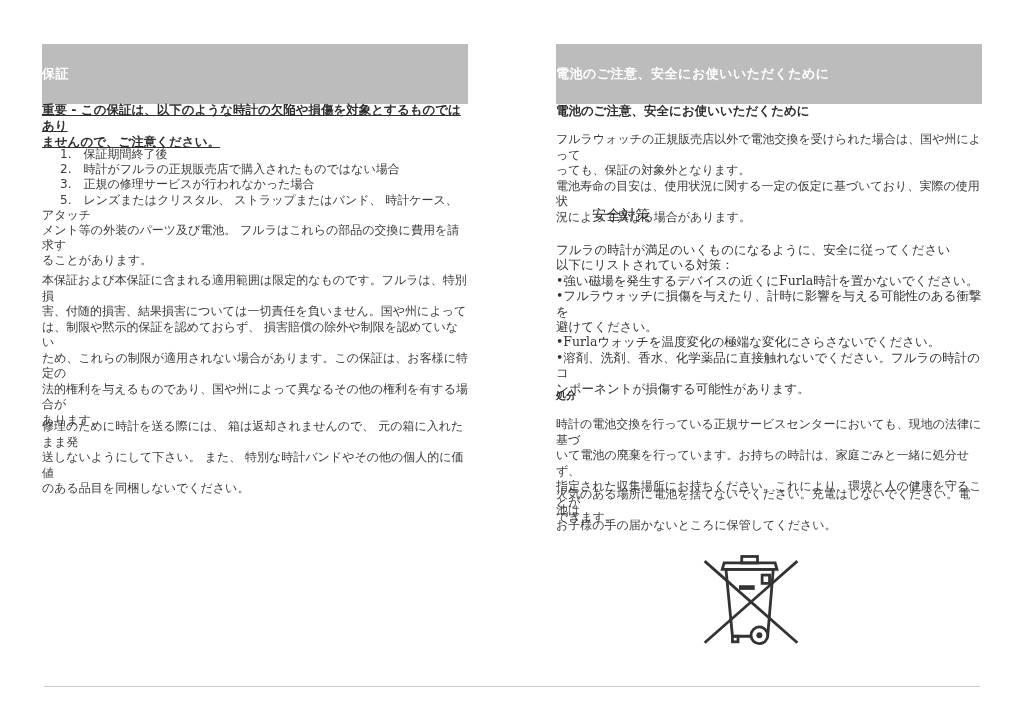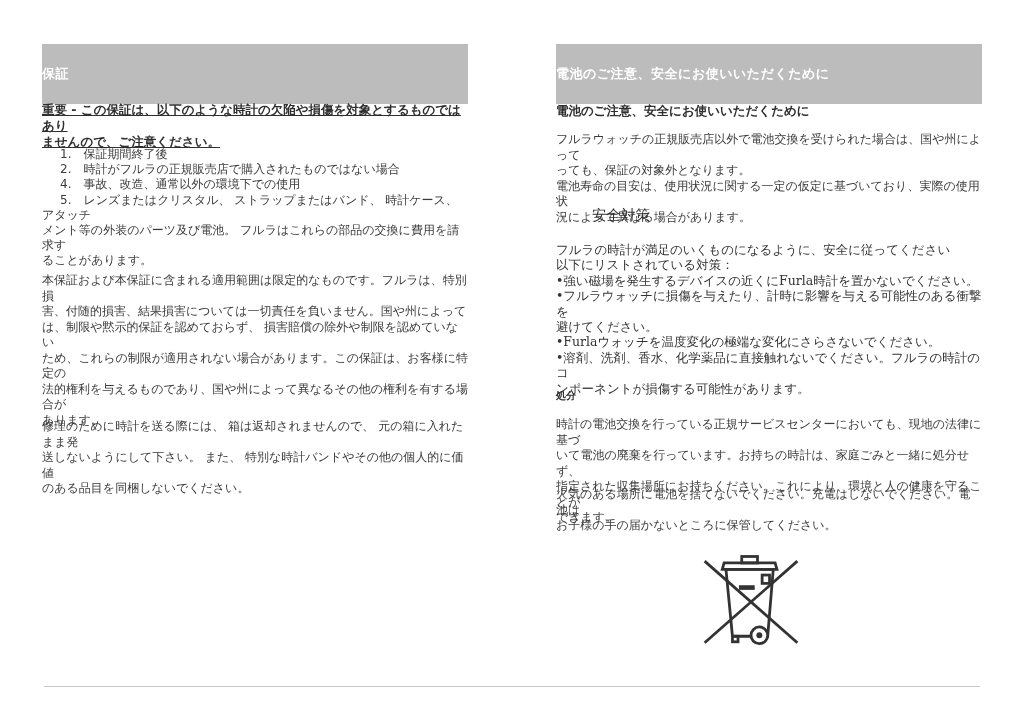--- a/index.html
+++ b/index.html
@@ -71,21 +71,21 @@
     <div class="header-bar">
       <span class="title">保証</span>
     </div>
 
     <div class="abs txt bold intro">重要 - この保証は、以下のような時計の欠陥や損傷を対象とするものではあり
 ませんので、ご注意ください。</div>
 
     <div class="abs list">
       <div class="li">1.　保証期間終了後</div>
       <div class="li">2.　時計がフルラの正規販売店で購入されたものではない場合</div>
-      <div class="li">4.　事故、改造、通常以外の環境下での使用</div>
+      <div class="li">3.　正規の修理サービスが行われなかった場合</div>
       <div class="li li-wrap">5.　レンズまたはクリスタル、 ストラップまたはバンド、 時計ケース、 アタッチ
 メント等の外装のパーツ及び電池。 フルラはこれらの部品の交換に費用を請求す
 ることがあります。</div>
     </div>
 
     <div class="abs txt para1-l">本保証および本保証に含まれる適用範囲は限定的なものです。フルラは、特別損
 害、付随的損害、結果損害については一切責任を負いません。国や州によって
 は、制限や黙示的保証を認めておらず、 損害賠償の除外や制限を認めていない
 ため、これらの制限が適用されない場合があります。この保証は、お客様に特定の
 法的権利を与えるものであり、国や州によって異なるその他の権利を有する場合が

